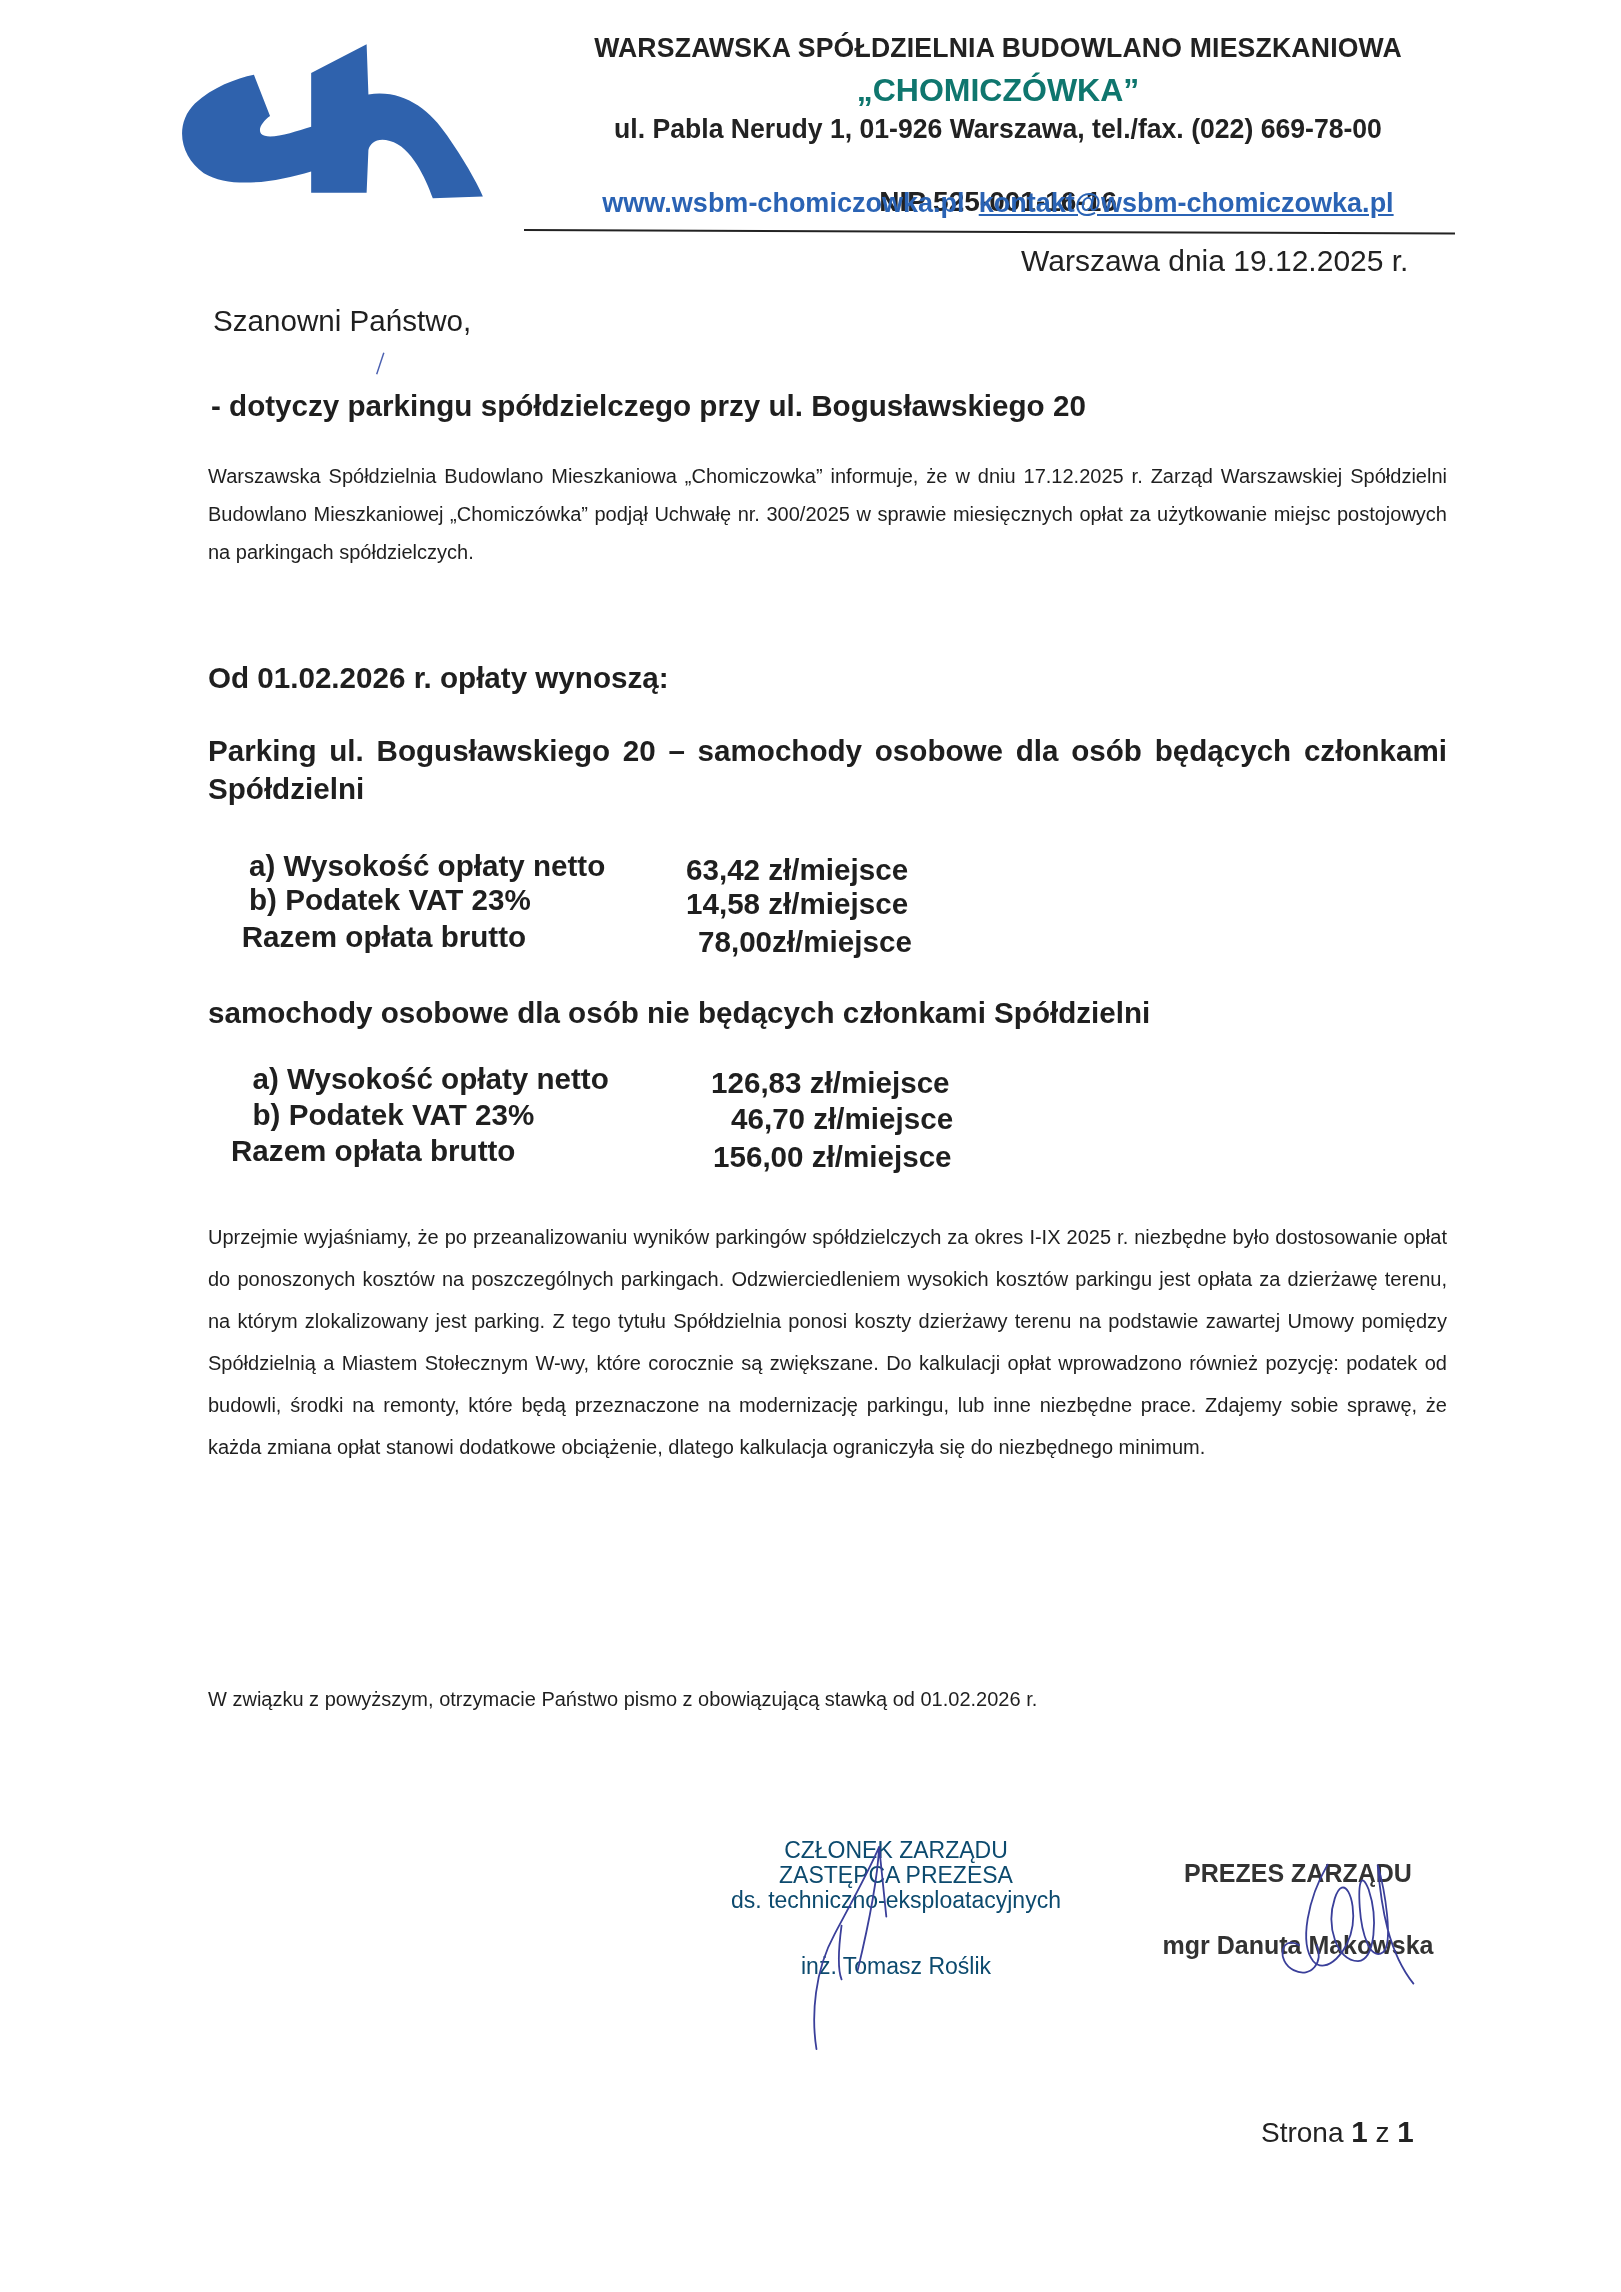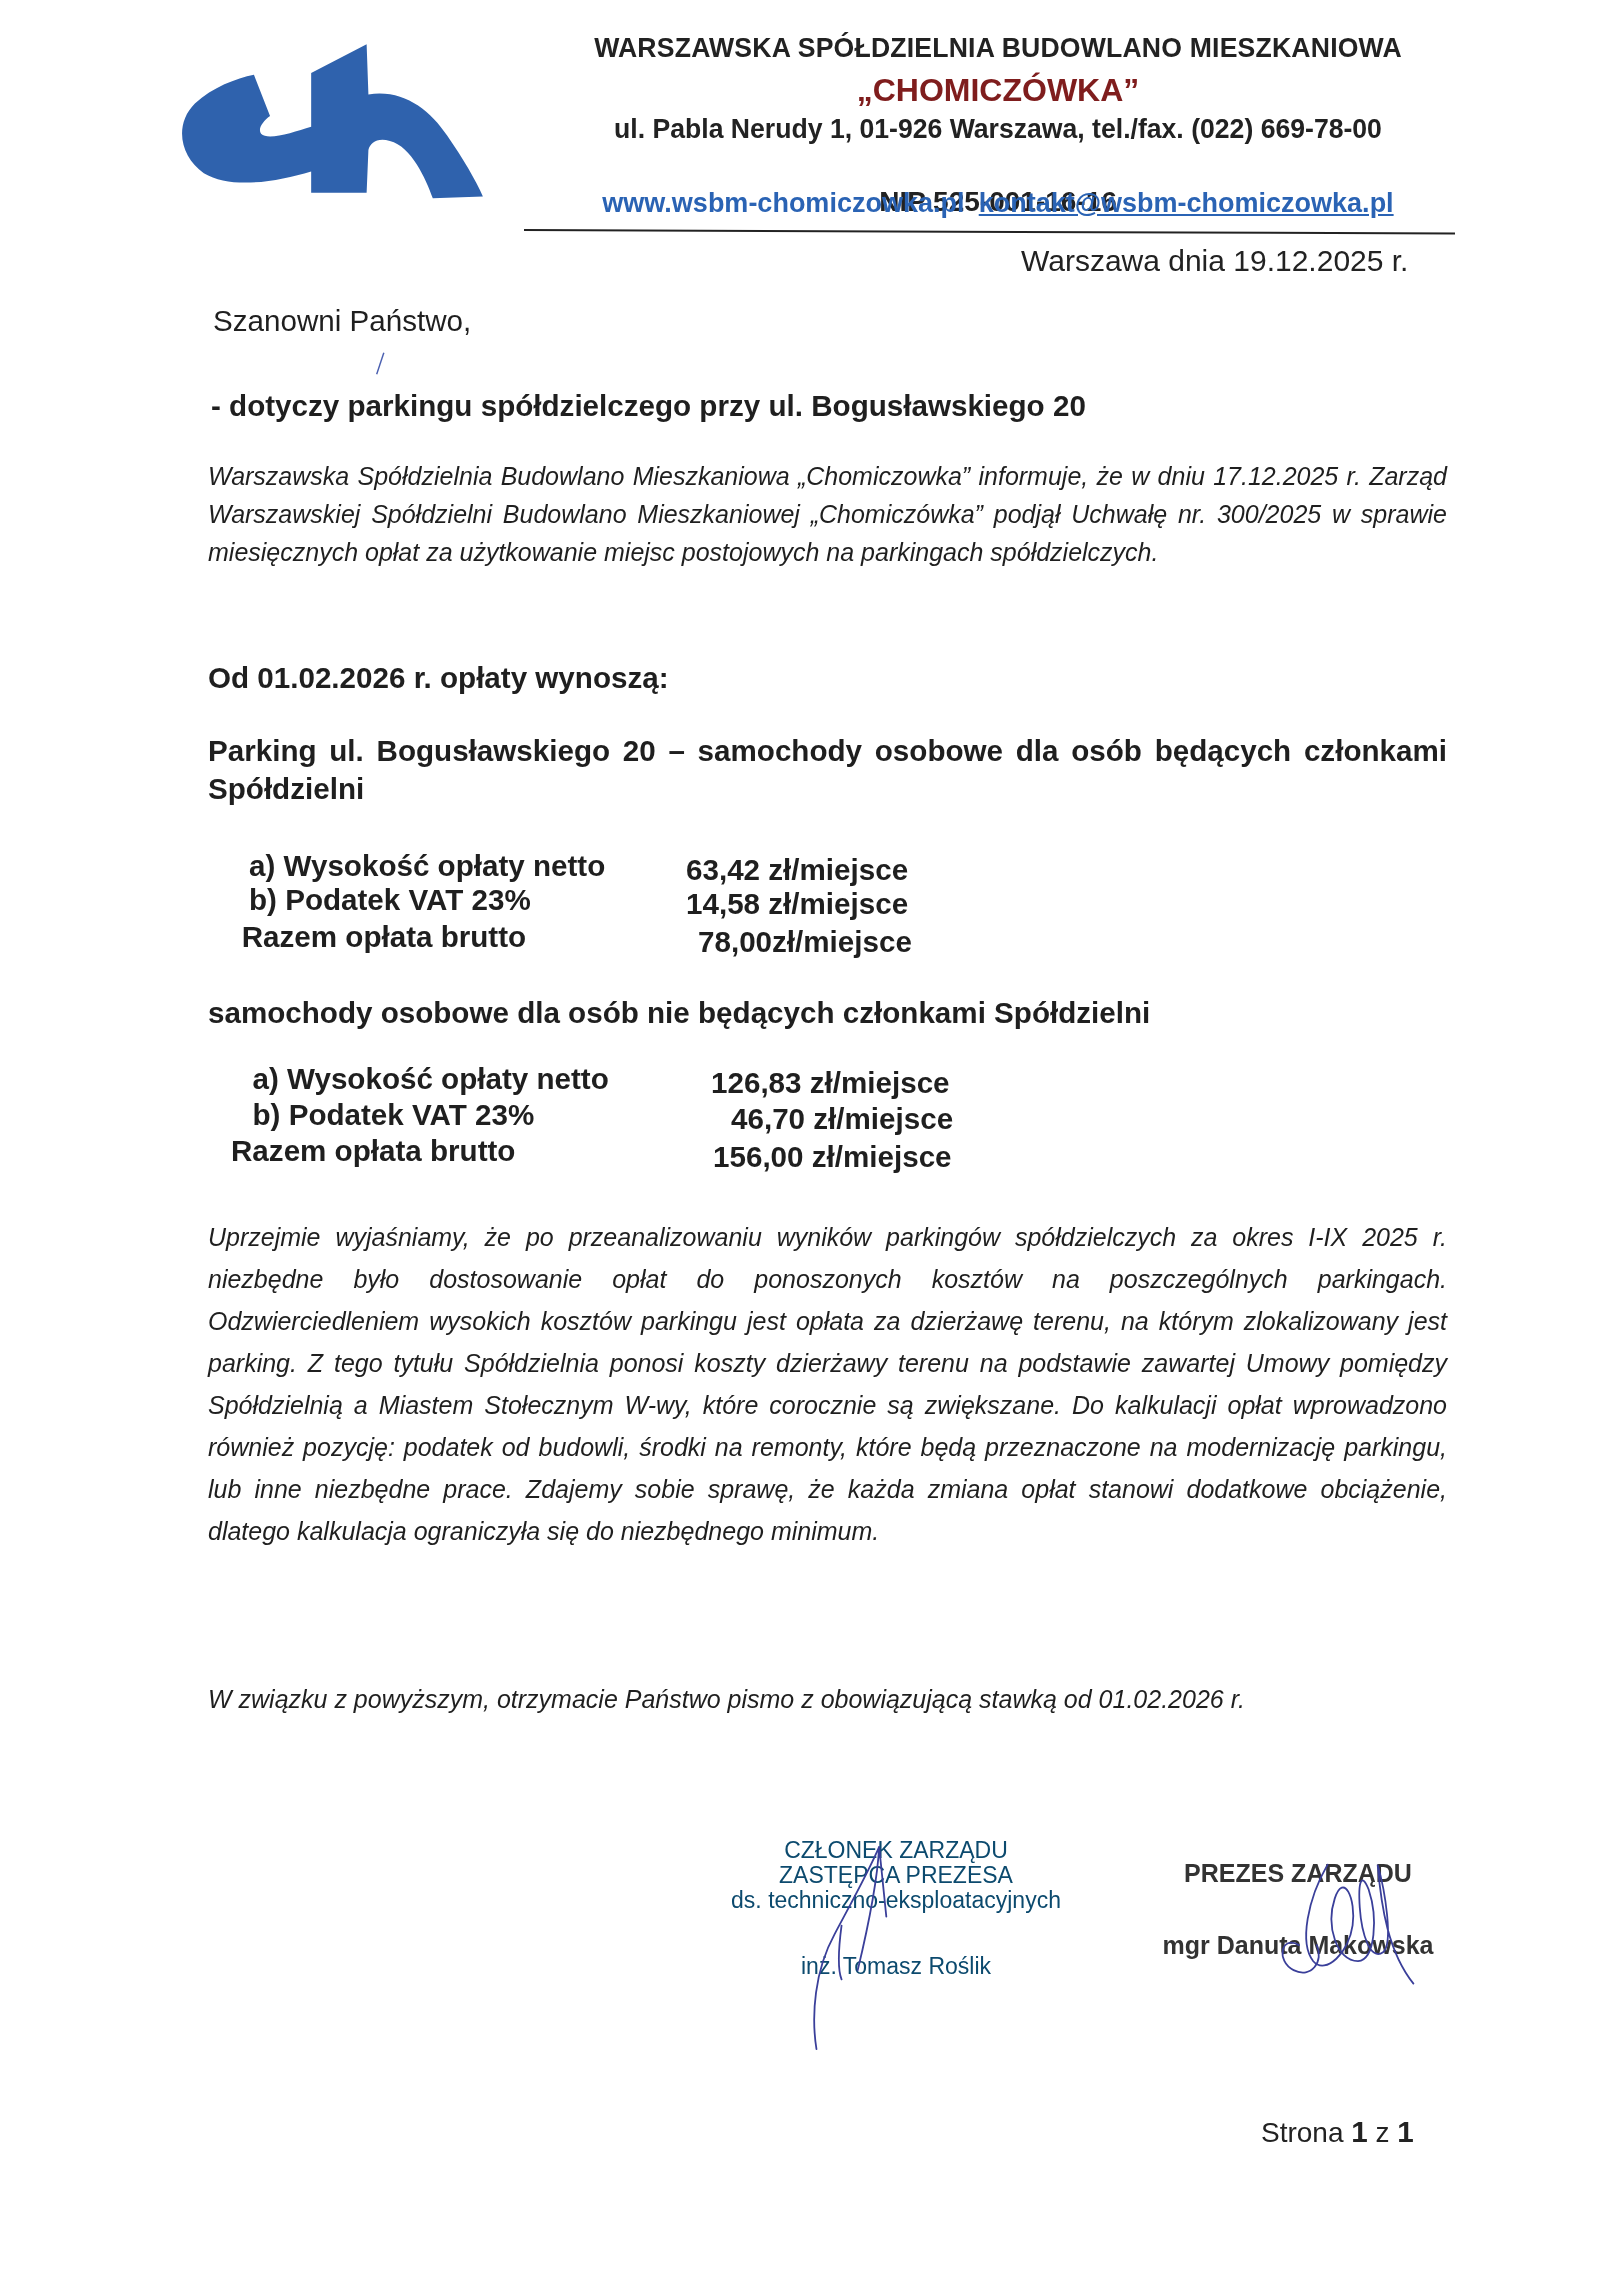--- a/index.html
+++ b/index.html
@@ -5,35 +5,35 @@
     html, body { margin: 0; padding: 0; background: #ffffff; }
     body { width: 1621px; height: 2293px; position: relative; overflow: hidden;
            font-family: "Liberation Sans", sans-serif; color: #1f1f1f; }
     .abs { position: absolute; }
 
     
     .logo { left: 168px; top: 39px; width: 340px; height: 161px; }
     .hdr-line { left: 0; width: 100%; text-align: center; font-weight: bold; white-space: nowrap; }
     .hdr-block { left: 528px; top: 25px; width: 940px; }
     .org-name { top: 7.2px; font-size: 28px; letter-spacing: 0.2px; color: #222; transform: scaleX(0.95); }
-    .org-short { top: 47px; font-size: 32px; color: #7f1d1d; }
+    .org-short { top: 47px; font-size: 32px; color: #0f766e; }
     .org-addr { top: 88px; font-size: 28px; color: #222; transform: scaleX(0.95); }
     .org-nip { top: 125px; font-size: 28px; color: #222; margin-top: 36px; }
     .org-web { top: 163px; font-size: 27px; color: #2a63b4; }
     .org-web a { color: #2a63b4; text-decoration: none; }
     .org-web .mail { text-decoration: underline; margin-left: 14.3px; }
     .rule { left: 524px; top: 229px; width: 931px; height: 0; border-top: 2.7px solid #222; transform: rotate(0.22deg); transform-origin: left; }
 
     .date { left: 1021px; top: 244px; font-size: 30px; color: #222; }
 
     .salutation { left: 213px; top: 304px; font-size: 29.6px; }
     .pen-mark { left: 374px; top: 351px; width: 12.5px; height: 25px; }
     .subject { left: 211px; top: 389px; font-size: 29.6px; font-weight: bold; }
 
-    .para { left: 208px; width: 1239px; font-size: 25px; line-height: 38px; text-align: justify; font-style: italic; }
+    .para { left: 208px; width: 1239px; font-size: 20px; line-height: 38px; text-align: justify; }
     .p1 { top: 457px; }
     .p-head { left: 208px; top: 661px; font-size: 29.6px; font-weight: bold; }
     .p-group { left: 208px; width: 1239px; font-size: 29.6px; font-weight: bold; line-height: 38px; text-align: justify; }
     .g1 { top: 720px; margin-top: 12px; }
     .g2 { top: 994px; }
 
     .fee-table { left: 231px; font-size: 29.6px; font-weight: bold; }
     .fee-row { position: relative; height: 38px; white-space: nowrap; }
     .fee-label { position: absolute; left: 0; }
     .fee-label.indent { left: 18px; text-align: right; }

